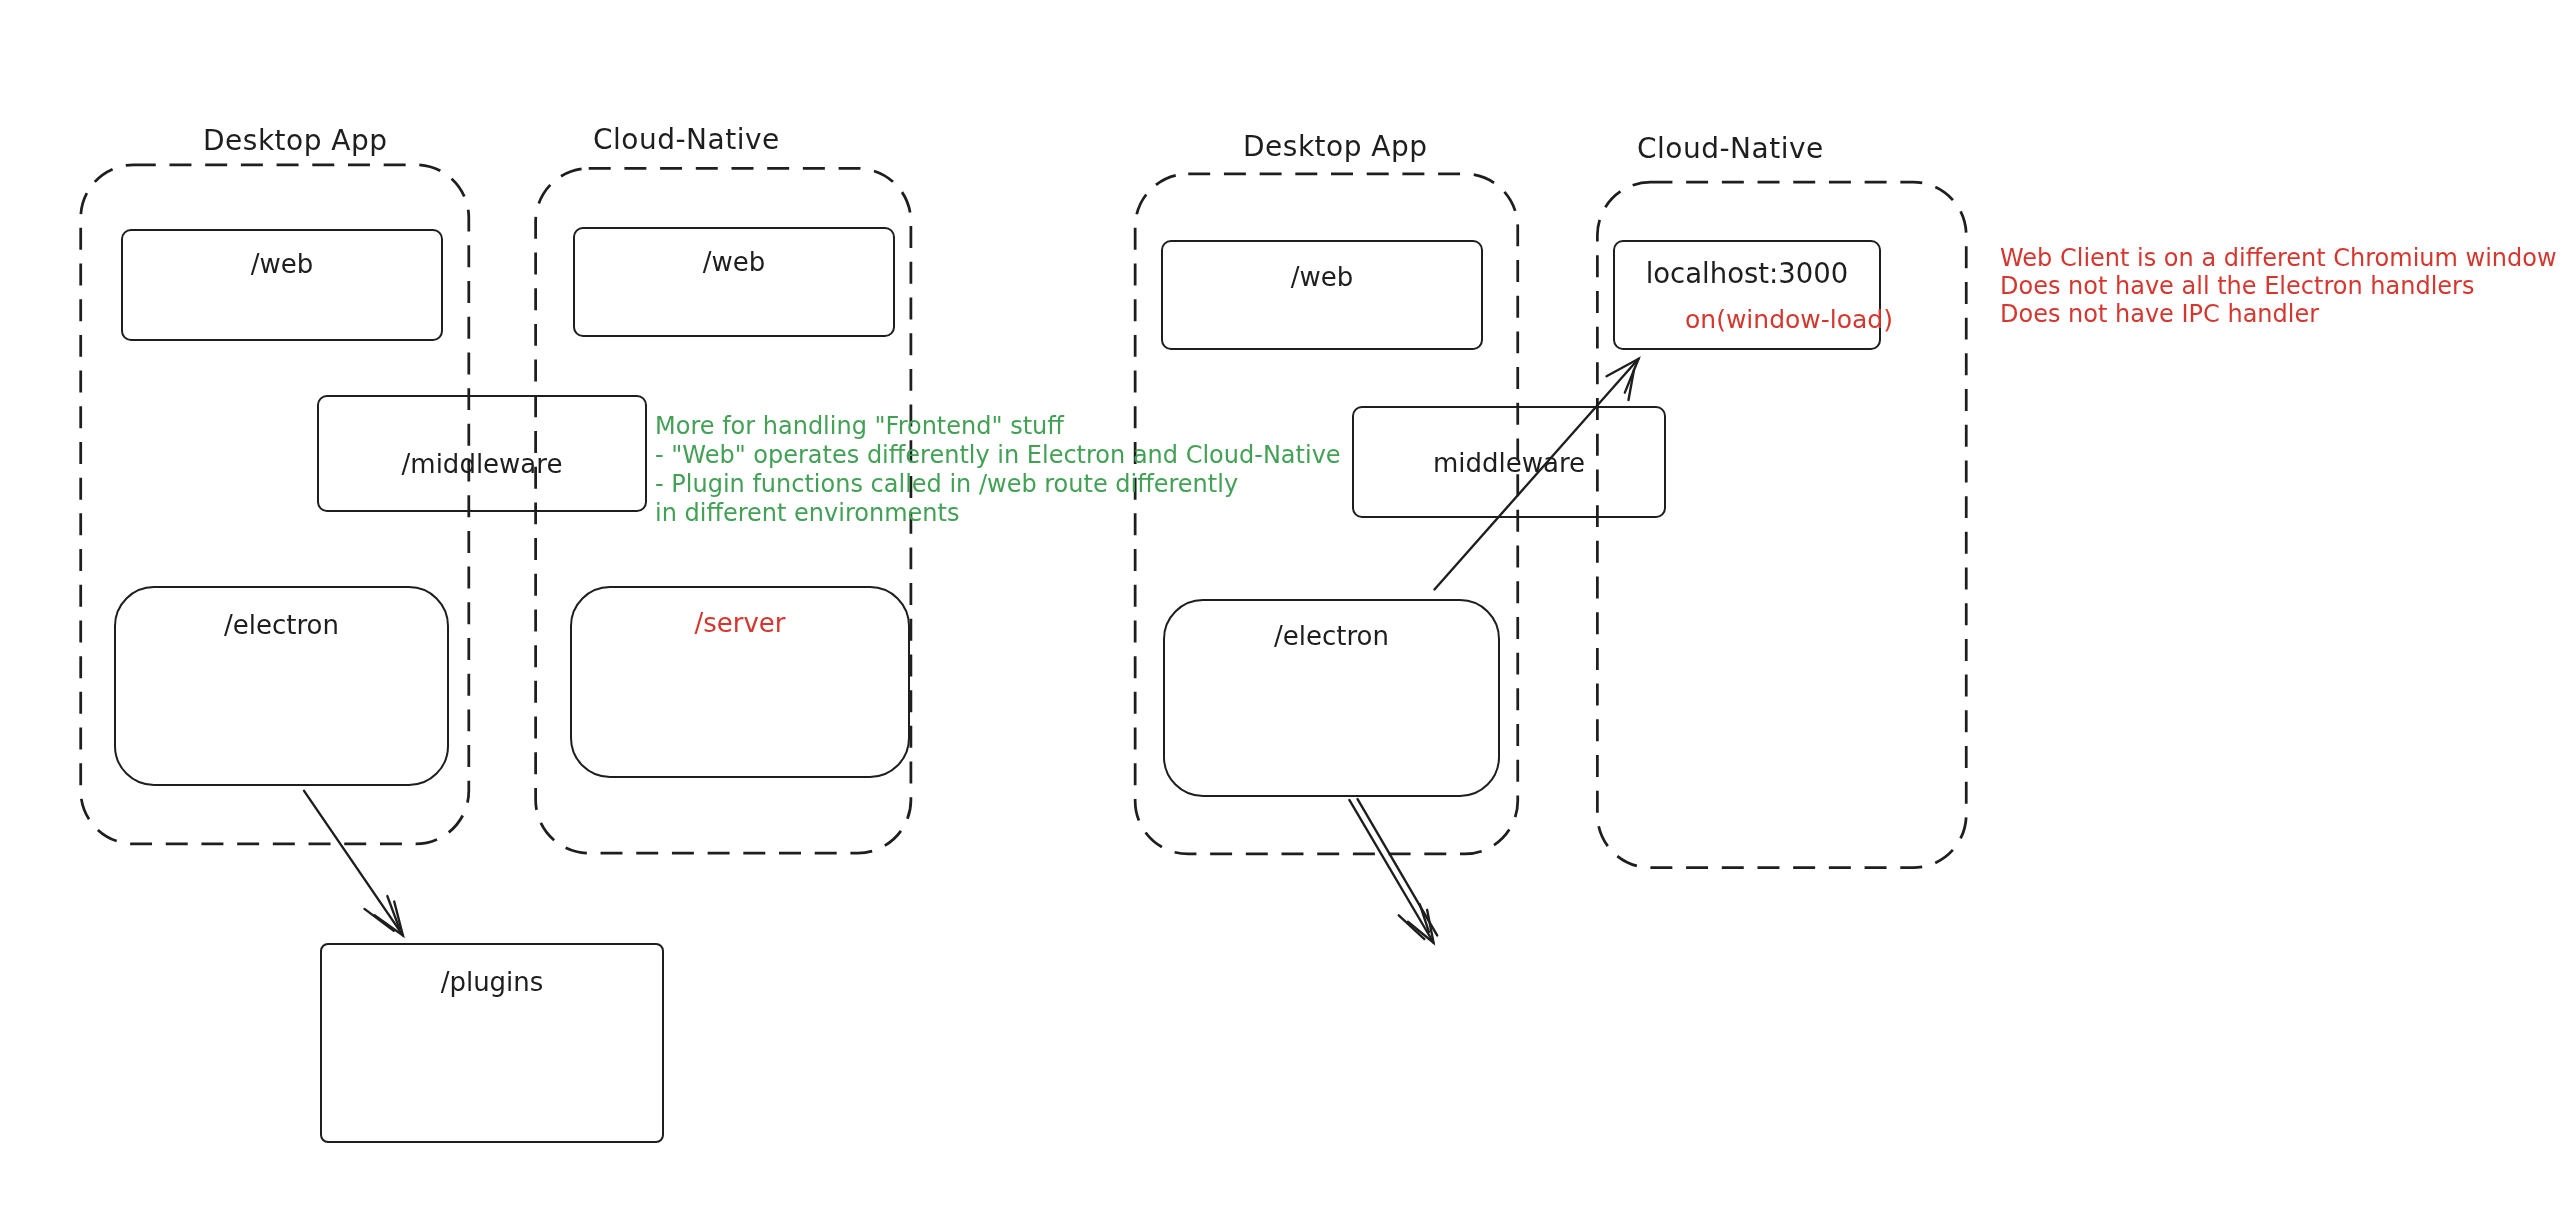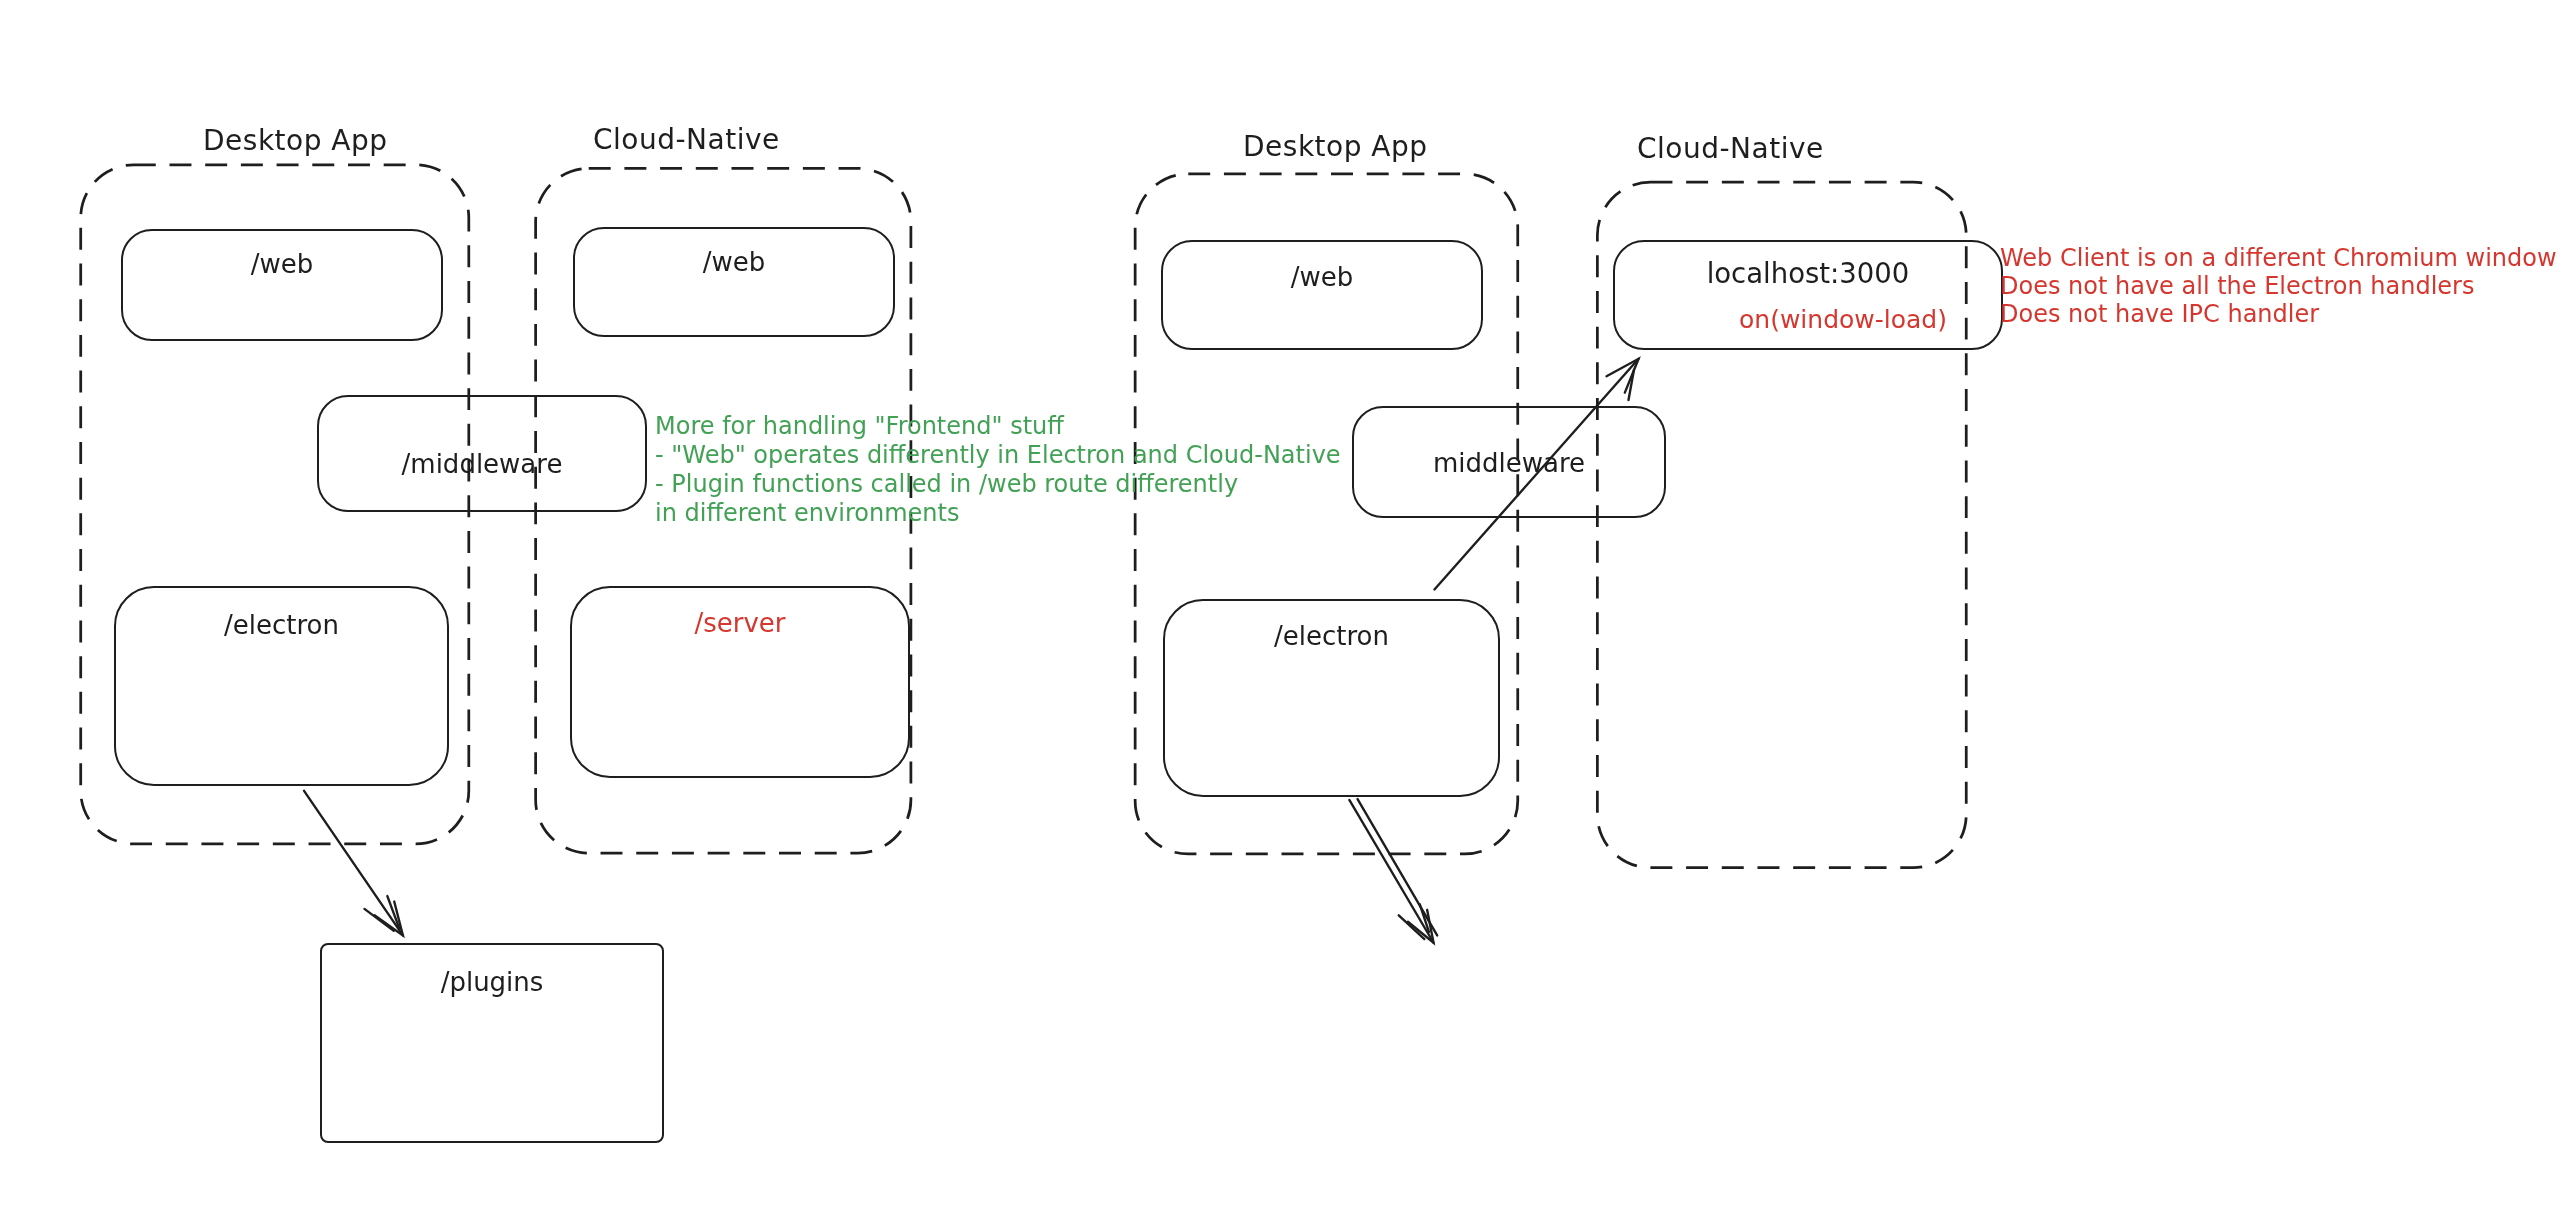--- a/index.html
+++ b/index.html
@@ -20,21 +20,21 @@
   svg.layer{position:absolute;left:0;top:0;width:2576px;height:1232px;pointer-events:none;}
   .group-label{
     position:absolute;
     font-size:28px;
     letter-spacing:0.5px;
     white-space:nowrap;
   }
   .node{
     position:absolute;
     border:2.7px solid var(--stroke);
-    border-radius:31px;
+    border-radius:10px;
     background:transparent;
     box-sizing:border-box;
     text-align:center;
   }
   .node .node-label{
     display:block;
     font-size:26px;
     white-space:nowrap;
   }
   .sub-label{
@@ -114,21 +114,21 @@
   </div>
 
   <div class="node" style="left:320px; top:943px; width:344px; height:200px; padding-top:22px; border-radius:8px;">
     <span class="node-label">/plugins</span>
   </div>
 
   <div class="node" style="left:1161px; top:240px; width:322px; height:110px; padding-top:20px;">
     <span class="node-label">/web</span>
   </div>
 
-  <div class="node" style="left:1613px; top:240px; width:390px; height:110px; padding-top:14.6px;">
+  <div class="node" style="left:1613px; top:240px; width:268px; height:110px; padding-top:14.6px;">
     <span class="node-label" style="font-size:27.5px;">localhost:3000</span>
     <span class="sub-label" style="margin-left:70px;">on(window-load)</span>
   </div>
 
   <div class="node" style="left:1352px; top:406px; width:314px; height:112px; padding-top:40px;">
     <span class="node-label">middleware</span>
   </div>
 
   <div class="node" style="left:1163px; top:599px; width:337px; height:198px; padding-top:20px; border-radius:40px;">
     <span class="node-label">/electron</span>

